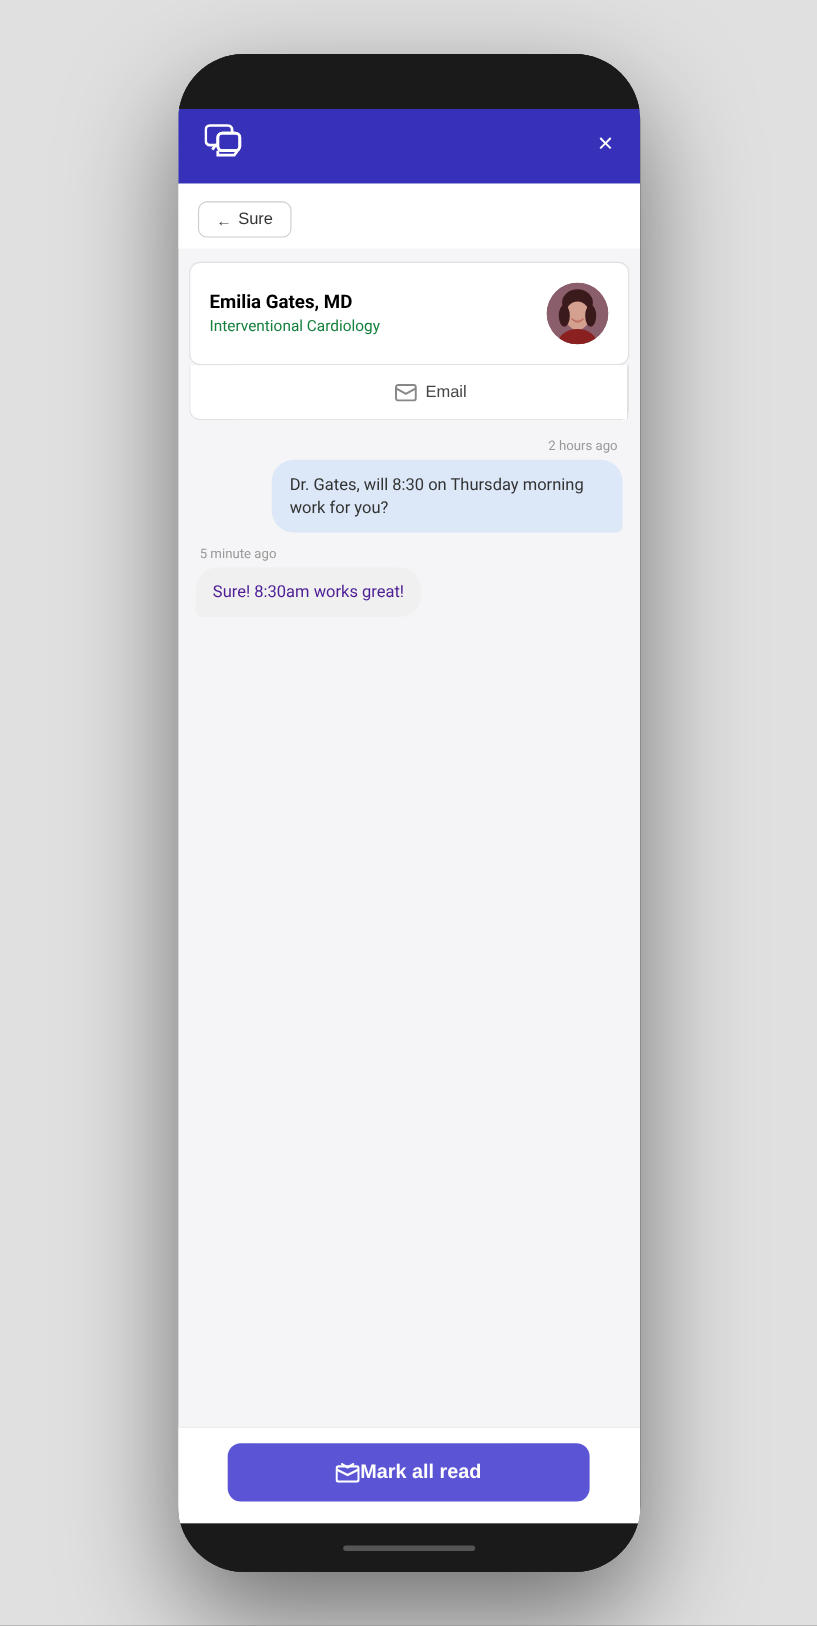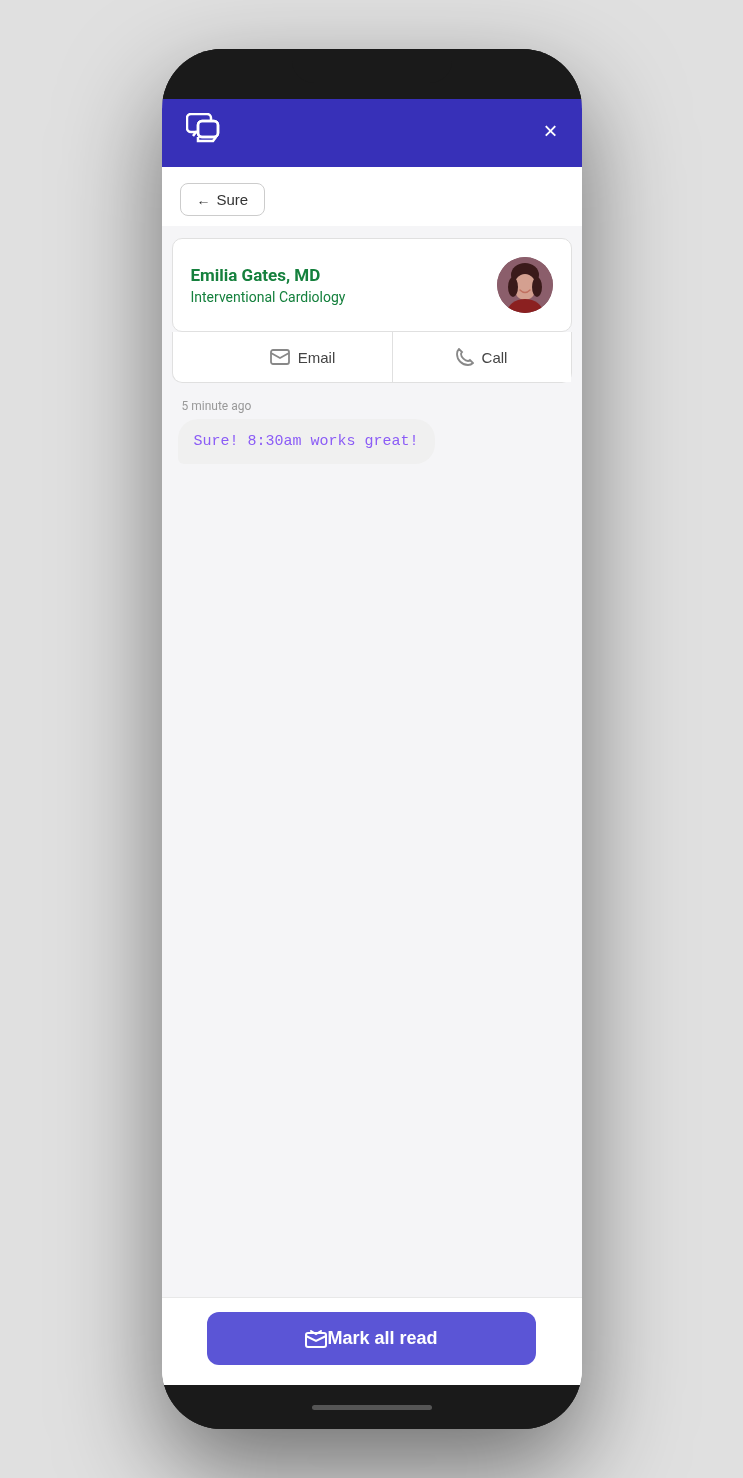--- a/index.html
+++ b/index.html
@@ -136,21 +136,21 @@
       padding: 18px 18px;
       display: flex;
       justify-content: space-between;
       align-items: center;
       flex-shrink: 0;
     }
 
     .doctor-info h2 {
       font-size: 17px;
       font-weight: 700;
-      color: #15803d;
+      color: #000000;
       margin-bottom: 4px;
     }
 
     .doctor-info p {
       font-size: 14px;
       color: #15803d;
     }
 
     .doctor-avatar {
       width: 56px;
@@ -244,24 +244,23 @@
 
     .message-bubble.sent {
       background: #dce8f8;
       color: #333;
       align-self: flex-end;
       border-bottom-right-radius: 6px;
     }
 
     .message-bubble.received {
       background: #f0f0f0;
-      color: #8b5cf6;
+      color: #4c1d95;
       align-self: flex-start;
       border-bottom-left-radius: 6px;
-      font-family: Liberation Mono, monospace;
     }
 
     
     .bottom-bar {
       background: #fff;
       padding: 14px 16px 20px;
       border-top: 1px solid #e8e8e8;
       display: flex;
       justify-content: center;
       flex-shrink: 0;
@@ -358,30 +357,28 @@
         </div>
 
         <div class="action-buttons">
           <button class="action-btn">
             <svg width="20" height="16" viewBox="0 0 20 16" fill="none">
               <rect x="1" y="1" width="18" height="14" rx="2" stroke="#888" stroke-width="1.8"></rect>
               <path d="M1 4 L10 9 L19 4" stroke="#888" stroke-width="1.8" fill="none"></path>
             </svg>
             <span>Email</span>
           </button>
-          <button class="action-btn">
-            <svg width="18" height="18" viewBox="0 0 18 18" fill="none">
-              <path d="M3 1C3 1 1 3 1 6C1 12 6 17 12 17C15 17 17 15 17 15L14 12C14 12 13 13 12 13C9 13 5 9 5 6C5 5 6 4 6 4L3 1Z" stroke="#888" stroke-width="1.8" fill="none"></path>
-            </svg>
-            <span>Call</span>
-          </button>
         </div>
 
         <div class="messages-area">
 
+          <div class="message-group">
+            <div class="message-time">2 hours ago</div>
+            <div class="message-bubble sent">Dr. Gates, will 8:30 on Thursday morning work for you?</div>
+          </div>
 
           <div class="message-group">
             <div class="message-time left">5 minute ago</div>
             <div class="message-bubble received">Sure! 8:30am works great!</div>
           </div>
 
         </div>
 
         <div class="bottom-bar">
           <button class="mark-all-read-btn">

